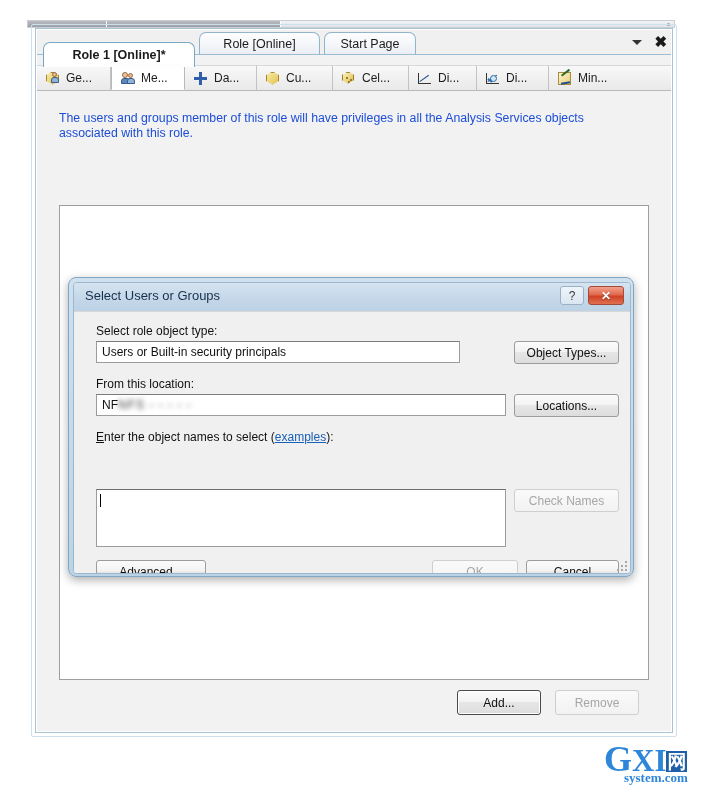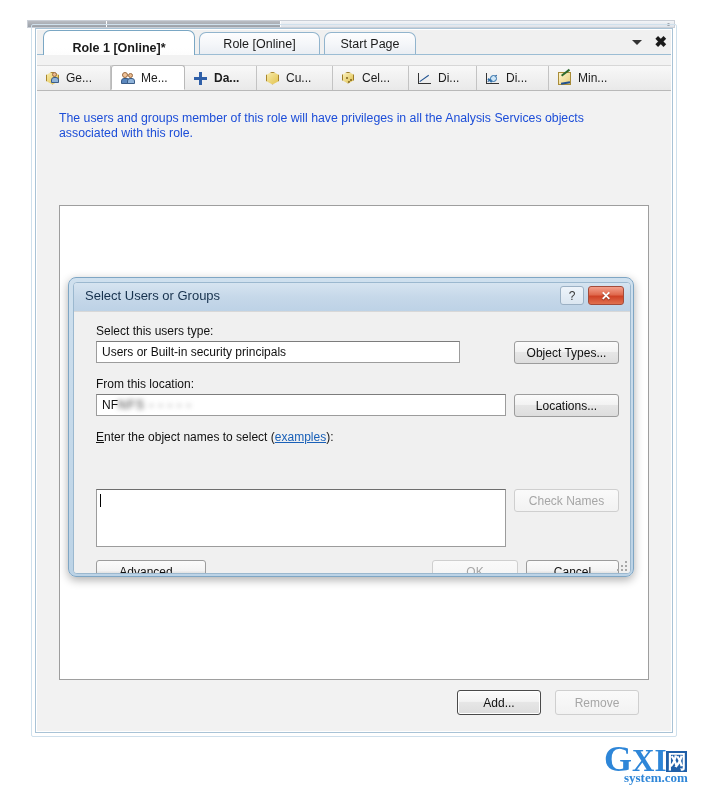--- a/index.html
+++ b/index.html
@@ -48,23 +48,23 @@
     position: absolute; top: 2px; height: 22px;
     border: 1px solid #91b4cd;
     border-bottom: none;
     border-radius: 7px 7px 0 0;
     background: linear-gradient(to bottom, #fdfdfe 0%, #f4f6f9 55%, #eaeef3 100%);
     font-size: 12.5px; color: #1a1a1a;
     display: flex; align-items: center; justify-content: center;
     padding: 0 8px; white-space: nowrap;
   }
   .doc-tab.active {
-    top: 0px; height: 25px; font-weight: bold;
+    top: 12px; height: 25px; font-weight: bold;
     background: linear-gradient(to bottom, #ffffff 0%, #ffffff 70%, #fdfdfd 100%);
-    border-color: #7aa7c4; z-index: 5; align-items: flex-end;
+    border-color: #7aa7c4; z-index: 5;
   }
   .doc-tab-controls {
     position: absolute; right: 6px; top: 6px; display:flex; gap:12px; align-items:center;
   }
   .tb-arrow { width: 0; height: 0; border-left: 5px solid transparent; border-right: 5px solid transparent; border-top: 5px solid #333; cursor:pointer;}
   .tb-x { font-size: 15px; line-height: 12px; font-weight: bold; color:#1a1a1a; cursor:pointer; font-family:"Liberation Sans",sans-serif;}
 
   
   .page-area {
     position: absolute; left: 37px; top: 54px; width: 634px; height: 677px;
@@ -346,21 +346,21 @@
       <div class="prop-tab active" style="width:74px;">
         <span class="prop-ico">
           <span class="ic-person"></span>
             <span class="ic-person-b"></span>
           <span class="ic-person2"></span>
             <span class="ic-person2-b"></span>
         </span>
         <span>Me...</span>
       </div>
 
-      <div class="prop-tab" style="width:72px;font-weight:bold;">
+      <div class="prop-tab" style="width:72px;">
         <span class="prop-ico">
           <span class="ic-arrows"></span>
         </span>
         <span>Da...</span>
       </div>
 
       <div class="prop-tab" style="width:76px;">
         <span class="prop-ico">
           <span class="ic-cube"></span>
         </span>
@@ -427,21 +427,21 @@
 
       <div class="dlg-title">
         <span class="dlg-title-text">Select Users or Groups</span>
         <span class="dlg-help">?</span>
         <span class="dlg-close">✕</span>
       </div>
 
       <div class="dlg-body">
         <div class="dlg-sep"></div>
 
-        <div class="fld-label" style="left:22px; top:13px;">Select this users type:</div>
+        <div class="fld-label" style="left:22px; top:13px;">Select role object type:</div>
         <div class="fld-input" style="left:22px; top:30px; width:364px; height:22px;">
           <span>Users or Built-in security principals</span>
         </div>
         <button class="wbtn" style="position:absolute; left:440px; top:30px; width:105px; height:23px;">Object Types...</button>
 
         <div class="fld-label" style="left:22px; top:66px;">From this location:</div>
         <div class="fld-input" style="left:22px; top:83px; width:410px; height:22px;">
           <span>NF</span>
             <span class="redacted">NFS  - - - - -</span>
         </div>

